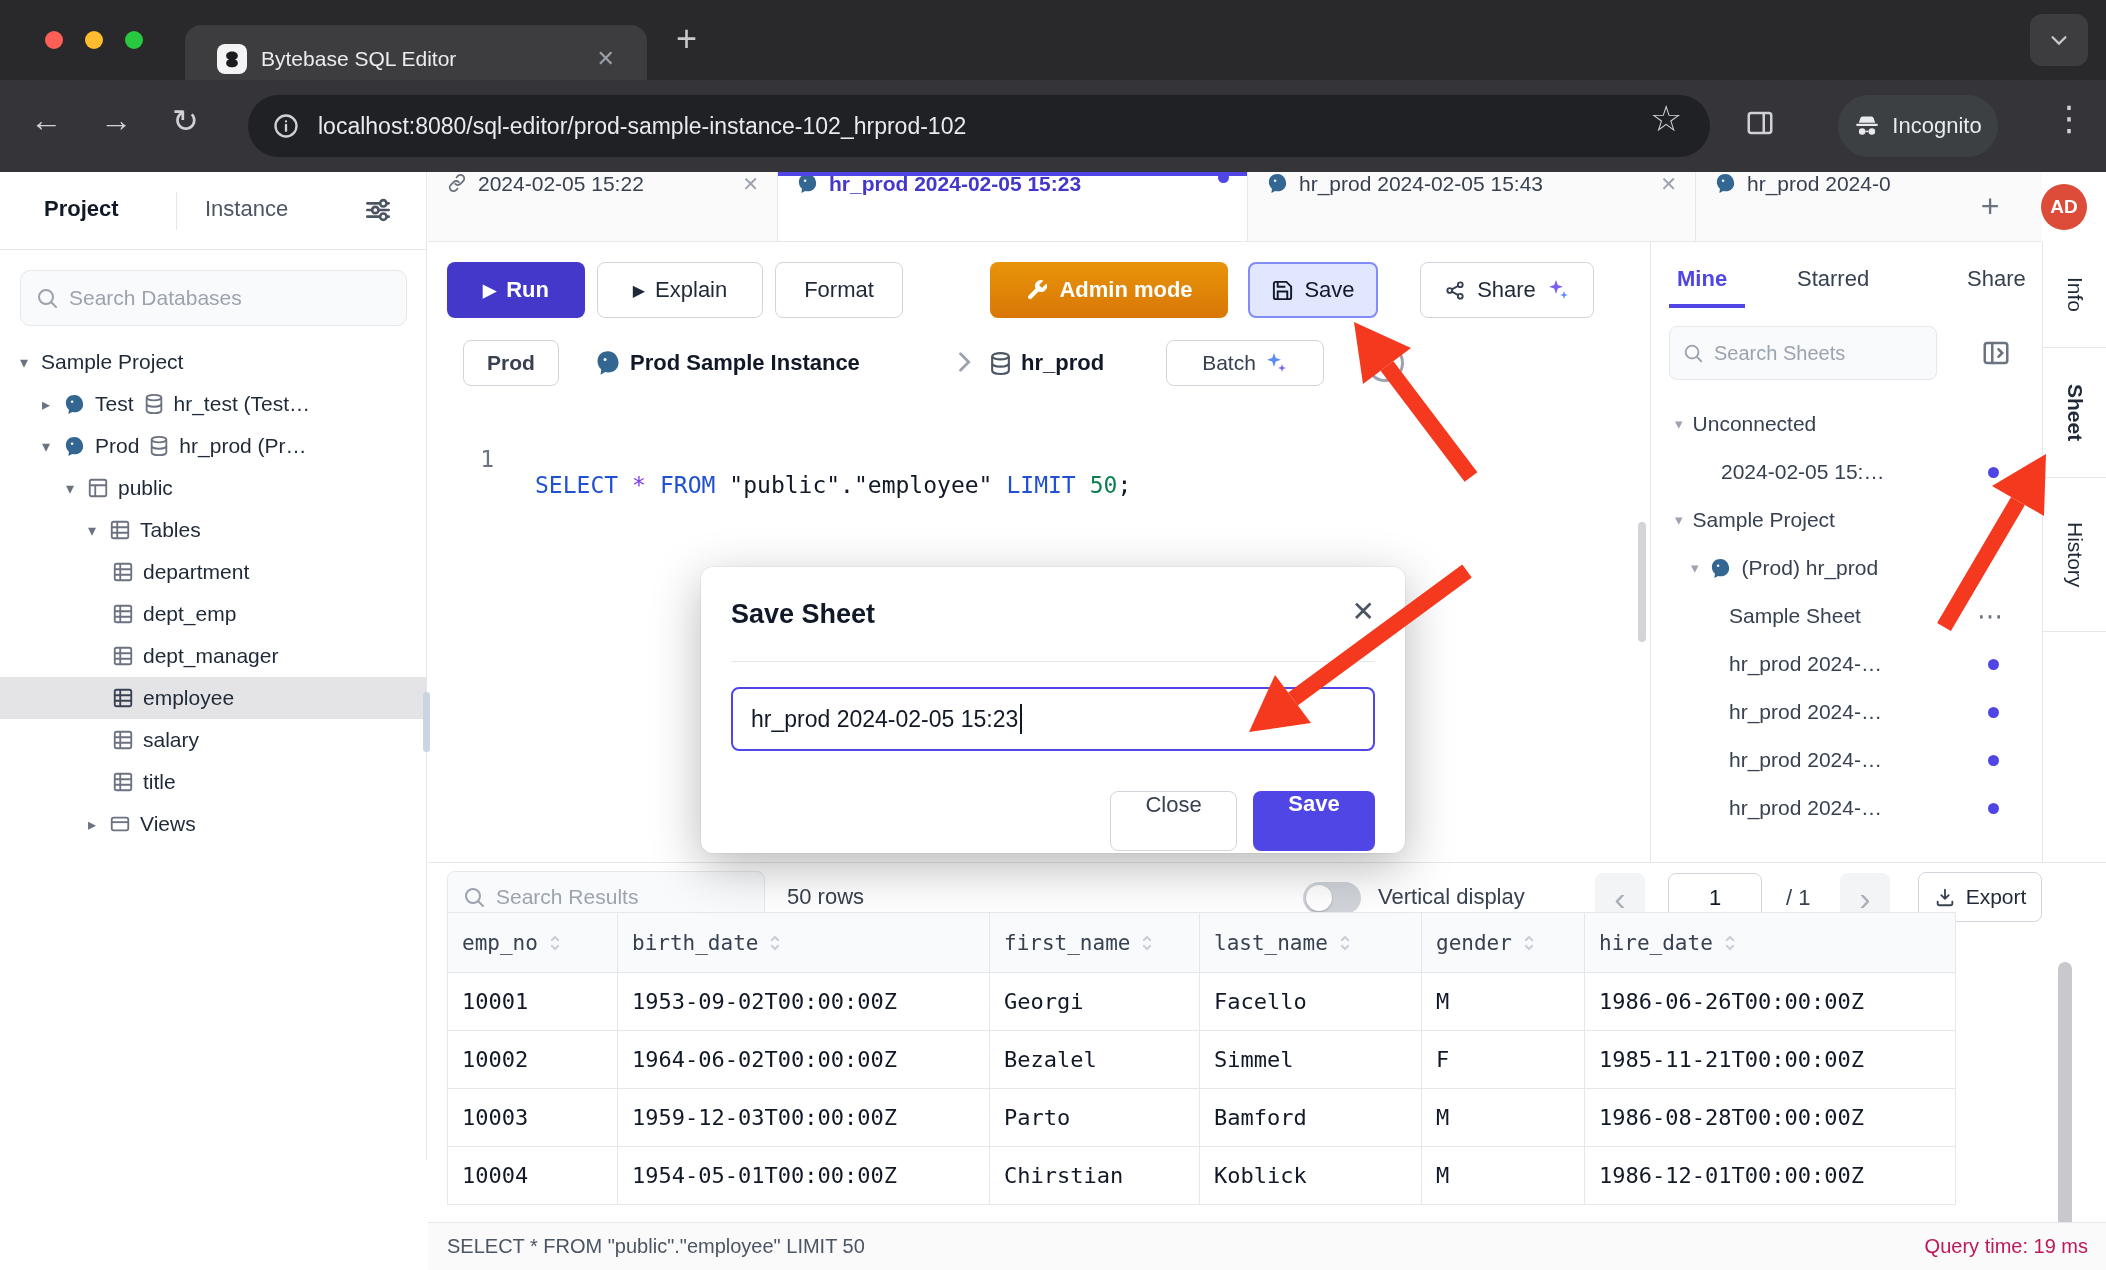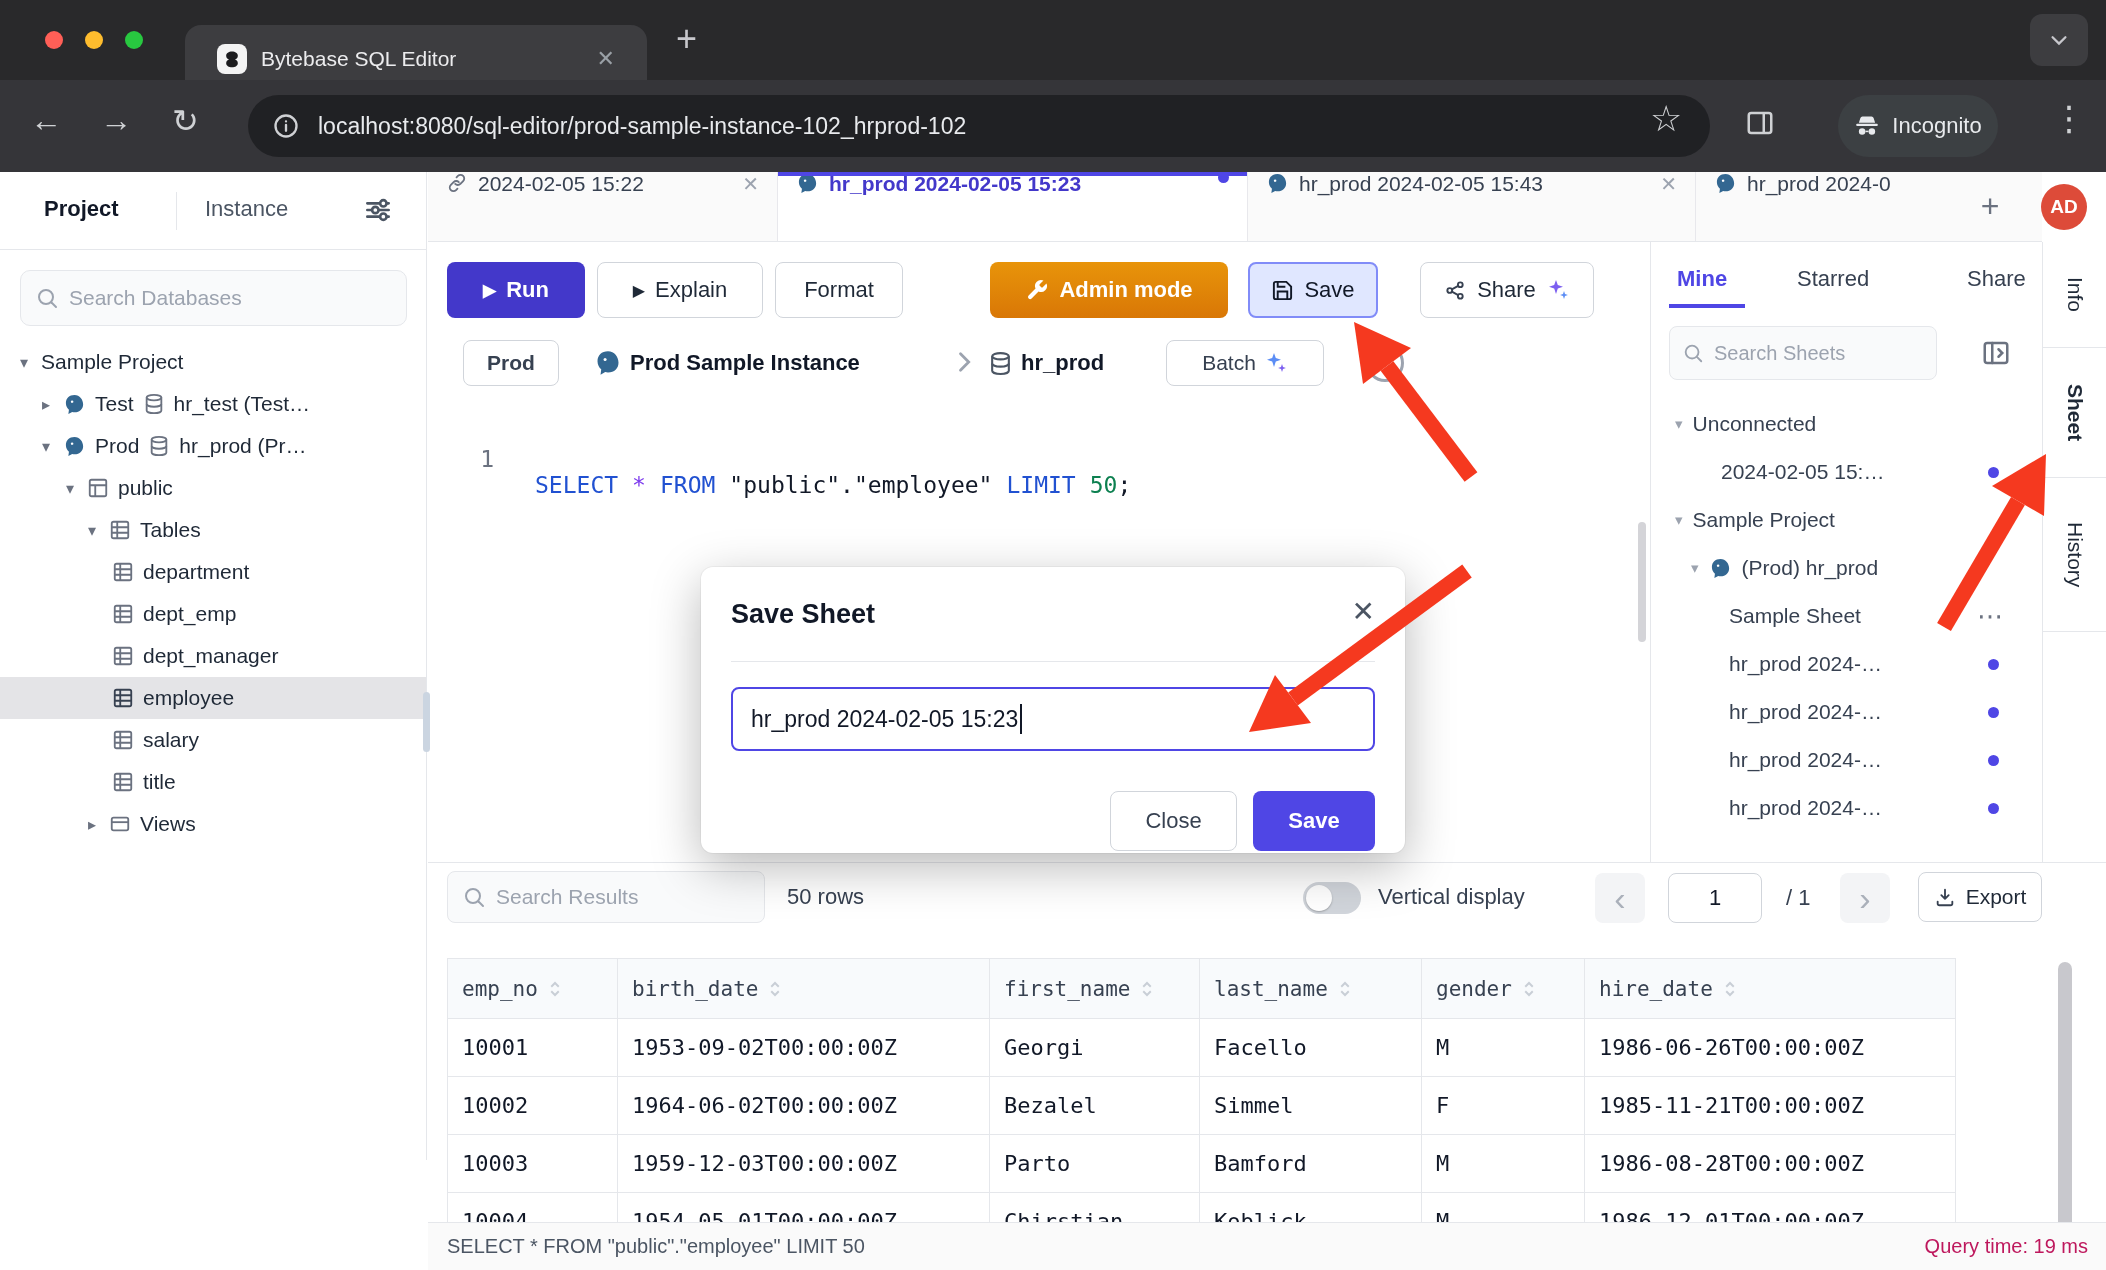--- a/index.html
+++ b/index.html
@@ -80,21 +80,21 @@
     font-family:"Liberation Sans",sans-serif;color:#374151}
   .rsearch input::placeholder{color:#9ca3af}
   .tgl{position:absolute;left:1303px;top:710px;width:58px;height:32px;border-radius:16px;background:#d1d5db}
   .tgl .knob{position:absolute;left:3px;top:3px;width:26px;height:26px;border-radius:50%;background:#fff;
     box-shadow:0 1px 2px rgba(0,0,0,.25)}
   .pgbtn{position:absolute;top:701px;width:50px;height:50px;border-radius:8px;background:#f3f4f6;
     display:flex;align-items:center;justify-content:center;color:#aab0ba;font-size:34px}
   .pginput{position:absolute;left:1668px;top:701px;width:94px;height:50px;border:1px solid #d1d5db;
     border-radius:8px;font-size:22px;text-align:center;color:#111827;outline:0;
     font-family:"Liberation Sans",sans-serif;background:#fff}
-  .rtable{position:absolute;left:447px;top:786px;width:1509px;display:grid;
+  .rtable{position:absolute;left:447px;top:740px;width:1509px;display:grid;
     grid-template-columns:170px 372px 210px 222px 163px 371px;
     font-family:"DejaVu Sans Mono",monospace;border-top:1px solid #e5e7eb;border-left:1px solid #e5e7eb}
   .th{height:60px;background:#f8fafc;display:flex;align-items:center;gap:8px;padding:0 14px;
     border-right:1px solid #e5e7eb;border-bottom:1px solid #e5e7eb;color:#374151;font-size:21px}
   .td{height:58px;display:flex;align-items:center;padding:0 14px;border-right:1px solid #e5e7eb;
     border-bottom:1px solid #e5e7eb;color:#111827;font-size:22px;white-space:nowrap;overflow:hidden}
 
   
   .spanel{position:absolute;left:1650px;top:70px;width:392px;height:620px;border-left:1px solid #e5e7eb;
     background:#fff;overflow:hidden}
@@ -118,21 +118,21 @@
   .statusbar{position:absolute;left:428px;top:1050px;width:1678px;height:48px;background:#fafafa;
     border-top:1px solid #e5e7eb;display:flex;align-items:center;justify-content:space-between;
     padding:0 18px 0 19px;font-size:20px;color:#4b5563}
 
   
   .modal{position:absolute;left:701px;top:567px;width:704px;height:286px;background:#fff;border-radius:12px;
     box-shadow:0 14px 50px rgba(0,0,0,.28),0 0 0 1px rgba(0,0,0,.04);z-index:50}
   .m-input{position:absolute;left:30px;top:120px;width:644px;height:64px;border:2px solid #4f46e5;
     border-radius:8px;display:flex;align-items:center;padding:0 18px;font-size:23px;color:#111827}
   .caret{width:2px;height:30px;background:#111827;margin-left:2px}
-  .m-btn{position:absolute;top:224px;height:60px;border-radius:8px;display:flex;align-items:center;
+  .m-btn{position:absolute;top:224px;height:60px;border-radius:8px;display:flex;
     justify-content:center;font-size:22px}
 
   .arrows{position:absolute;left:0;top:0;z-index:100;pointer-events:none}
   .handle{position:absolute;background:#cbd5e1;border-radius:4px}
 </style>
 </head>
 <body>
 
 <div class="page">
 

